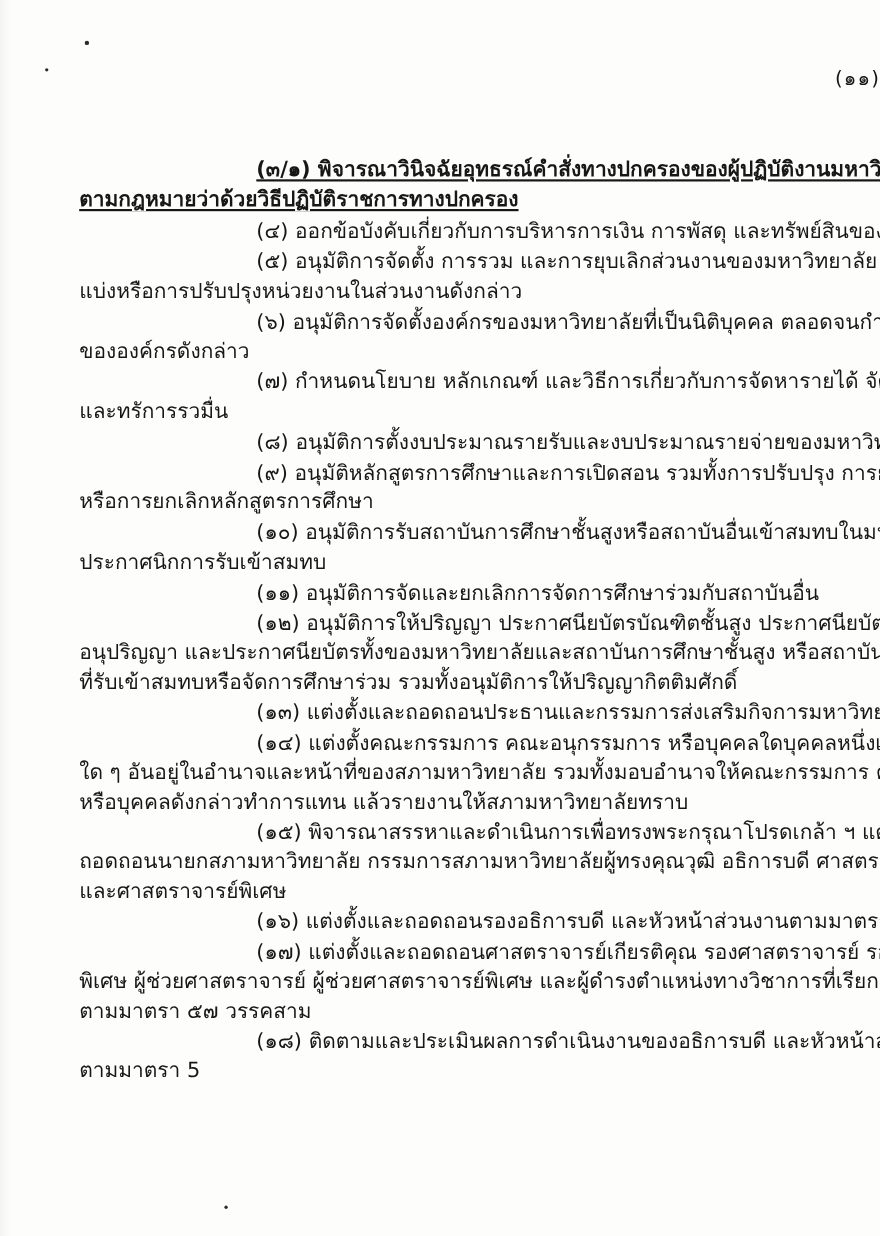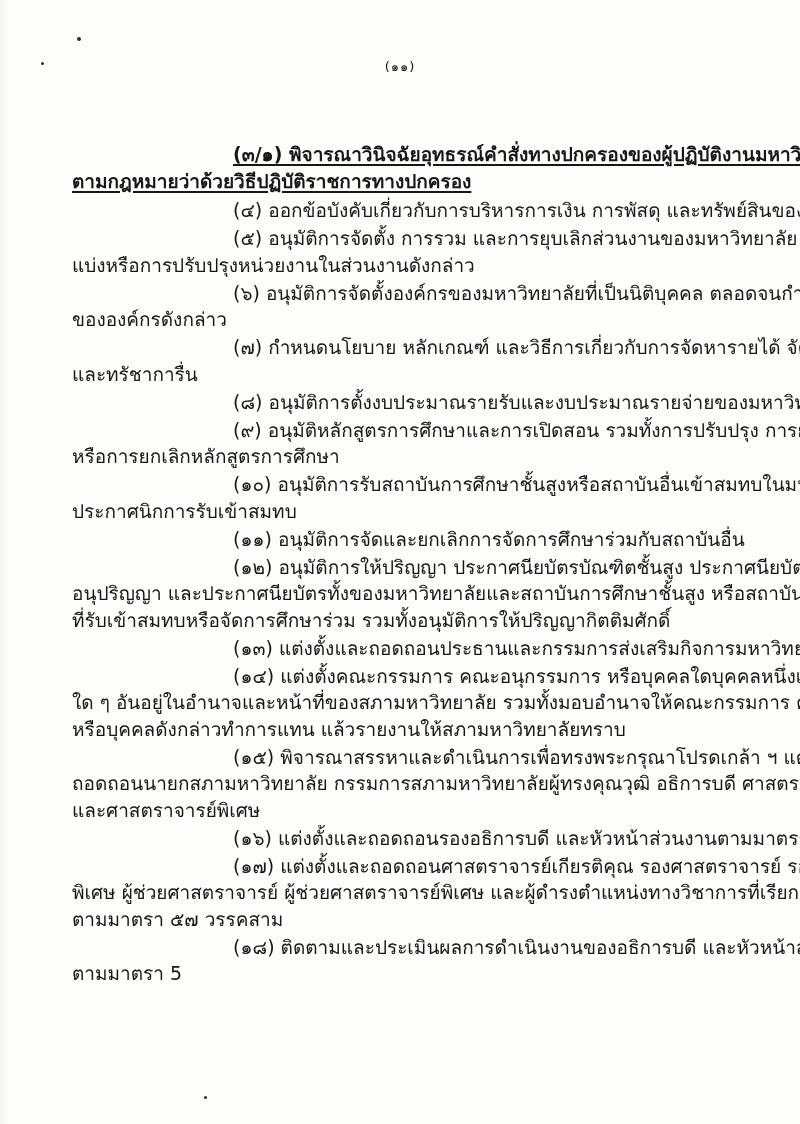--- a/index.html
+++ b/index.html
@@ -15,22 +15,22 @@
     margin: 0 auto;
     background: linear-gradient(90deg, #f4f4f2 0px, #fdfdfc 10px, #fdfdfc 100%);
     color: #171717;
     overflow: hidden;
   }
   .page-number {
     position: absolute;
     top: 56px;
     left: 0;
     right: 0;
-    text-align: center;
-    font-size: 13px;
+    text-align: right;
+    font-size: 18px;
     letter-spacing: 1px;
   }
   .document-body {
     position: absolute;
     top: 141px;
     left: 72px;
     right: 44px;
     font-size: 19px;
     line-height: 26.5px;
     text-align: left;
@@ -87,21 +87,21 @@
       <p class="para">
         <span class="line indent"><span class="seg-normal">(๕) อนุมัติการจัดตั้ง การรวม และการยุบเลิกส่วนงานของมหาวิทยาลัย รวมทั้งการ</span></span>
         <span class="line"><span class="seg-normal">แบ่งหรือการปรับปรุงหน่วยงานในส่วนงานดังกล่าว</span></span>
       </p>
       <p class="para">
         <span class="line indent"><span class="seg-normal">(๖) อนุมัติการจัดตั้งองค์กรของมหาวิทยาลัยที่เป็นนิติบุคคล ตลอดจนกำหนดนโยบาย</span></span>
         <span class="line"><span class="seg-normal">ขององค์กรดังกล่าว</span></span>
       </p>
       <p class="para">
         <span class="line indent"><span class="seg-normal">(๗) กำหนดนโยบาย หลักเกณฑ์ และวิธีการเกี่ยวกับการจัดหารายได้ จัดหาแหล่งทุน</span></span>
-        <span class="line"><span class="seg-normal">และทรัชาการื่น</span></span>
+        <span class="line"><span class="seg-normal">และทรัการรวมื่น</span></span>
       </p>
       <p class="para">
         <span class="line indent"><span class="seg-normal">(๘) อนุมัติการตั้งงบประมาณรายรับและงบประมาณรายจ่ายของมหาวิทยาลัย</span></span>
       </p>
       <p class="para">
         <span class="line indent"><span class="seg-normal">(๙) อนุมัติหลักสูตรการศึกษาและการเปิดสอน รวมทั้งการปรับปรุง การยุบรวม</span></span>
         <span class="line"><span class="seg-normal">หรือการยกเลิกหลักสูตรการศึกษา</span></span>
       </p>
       <p class="para">
         <span class="line indent"><span class="seg-normal">(๑๐) อนุมัติการรับสถาบันการศึกษาชั้นสูงหรือสถาบันอื่นเข้าสมทบในมหาวิทยาลัย</span></span>

